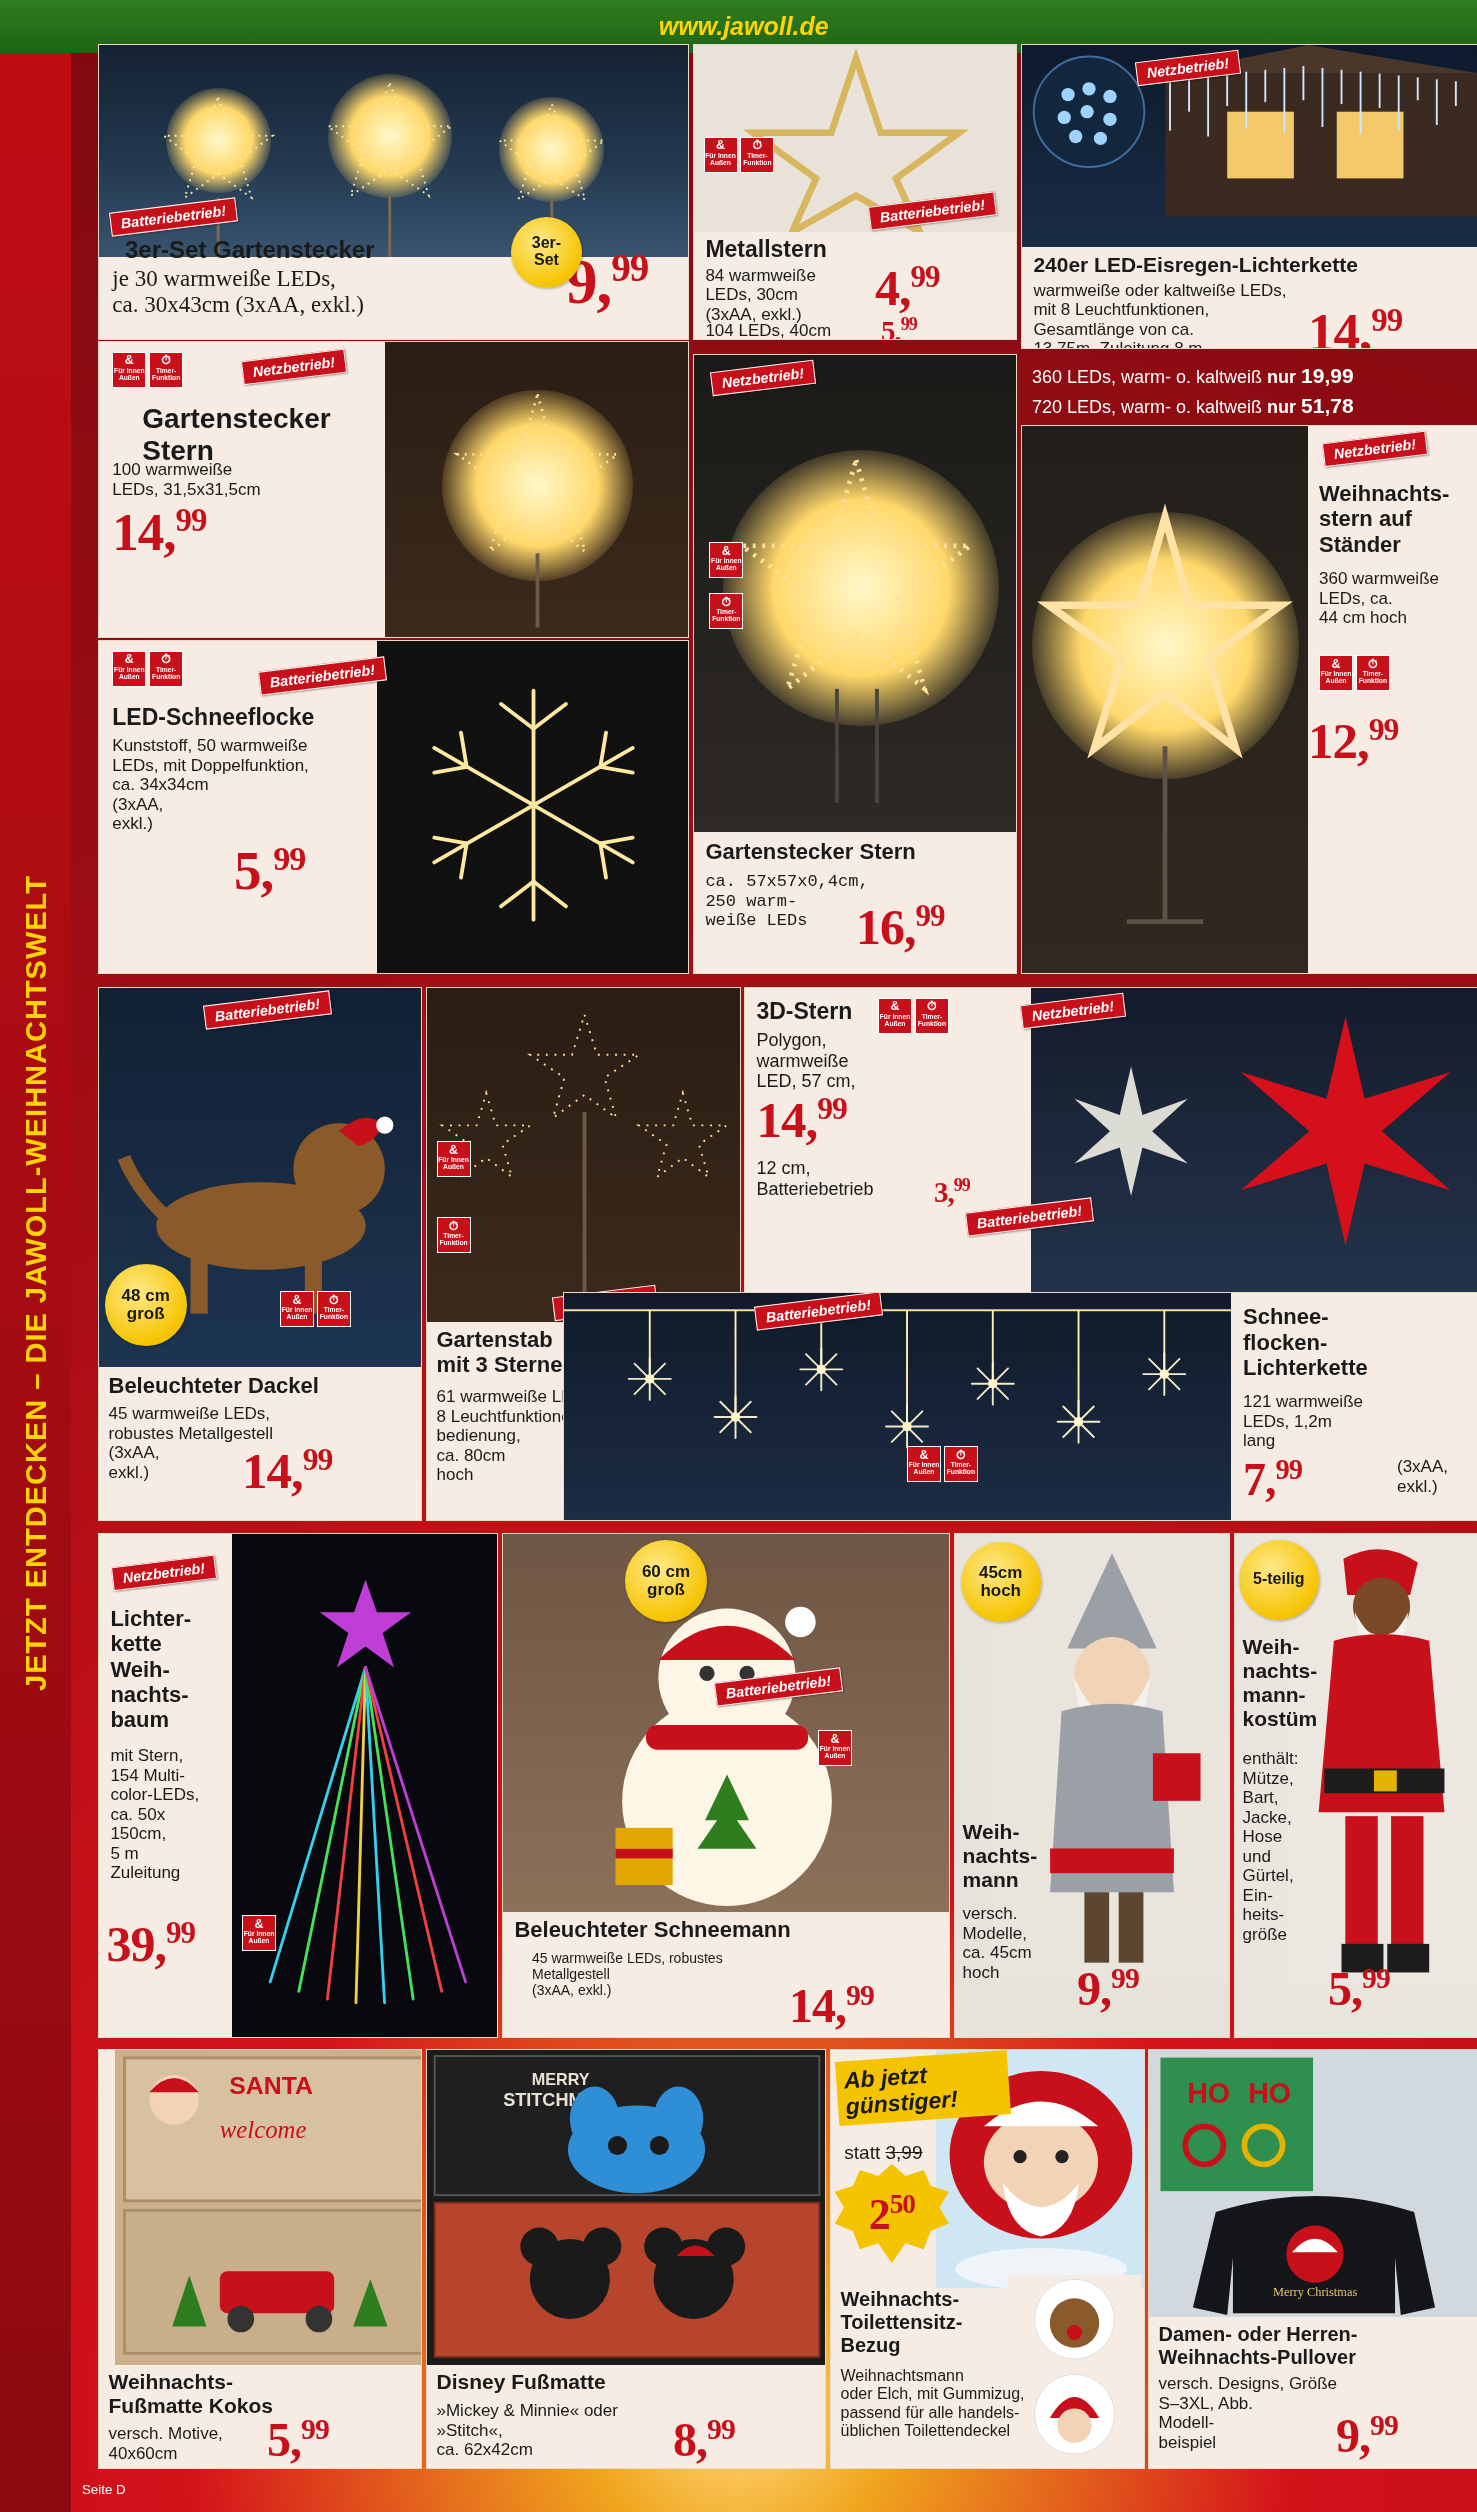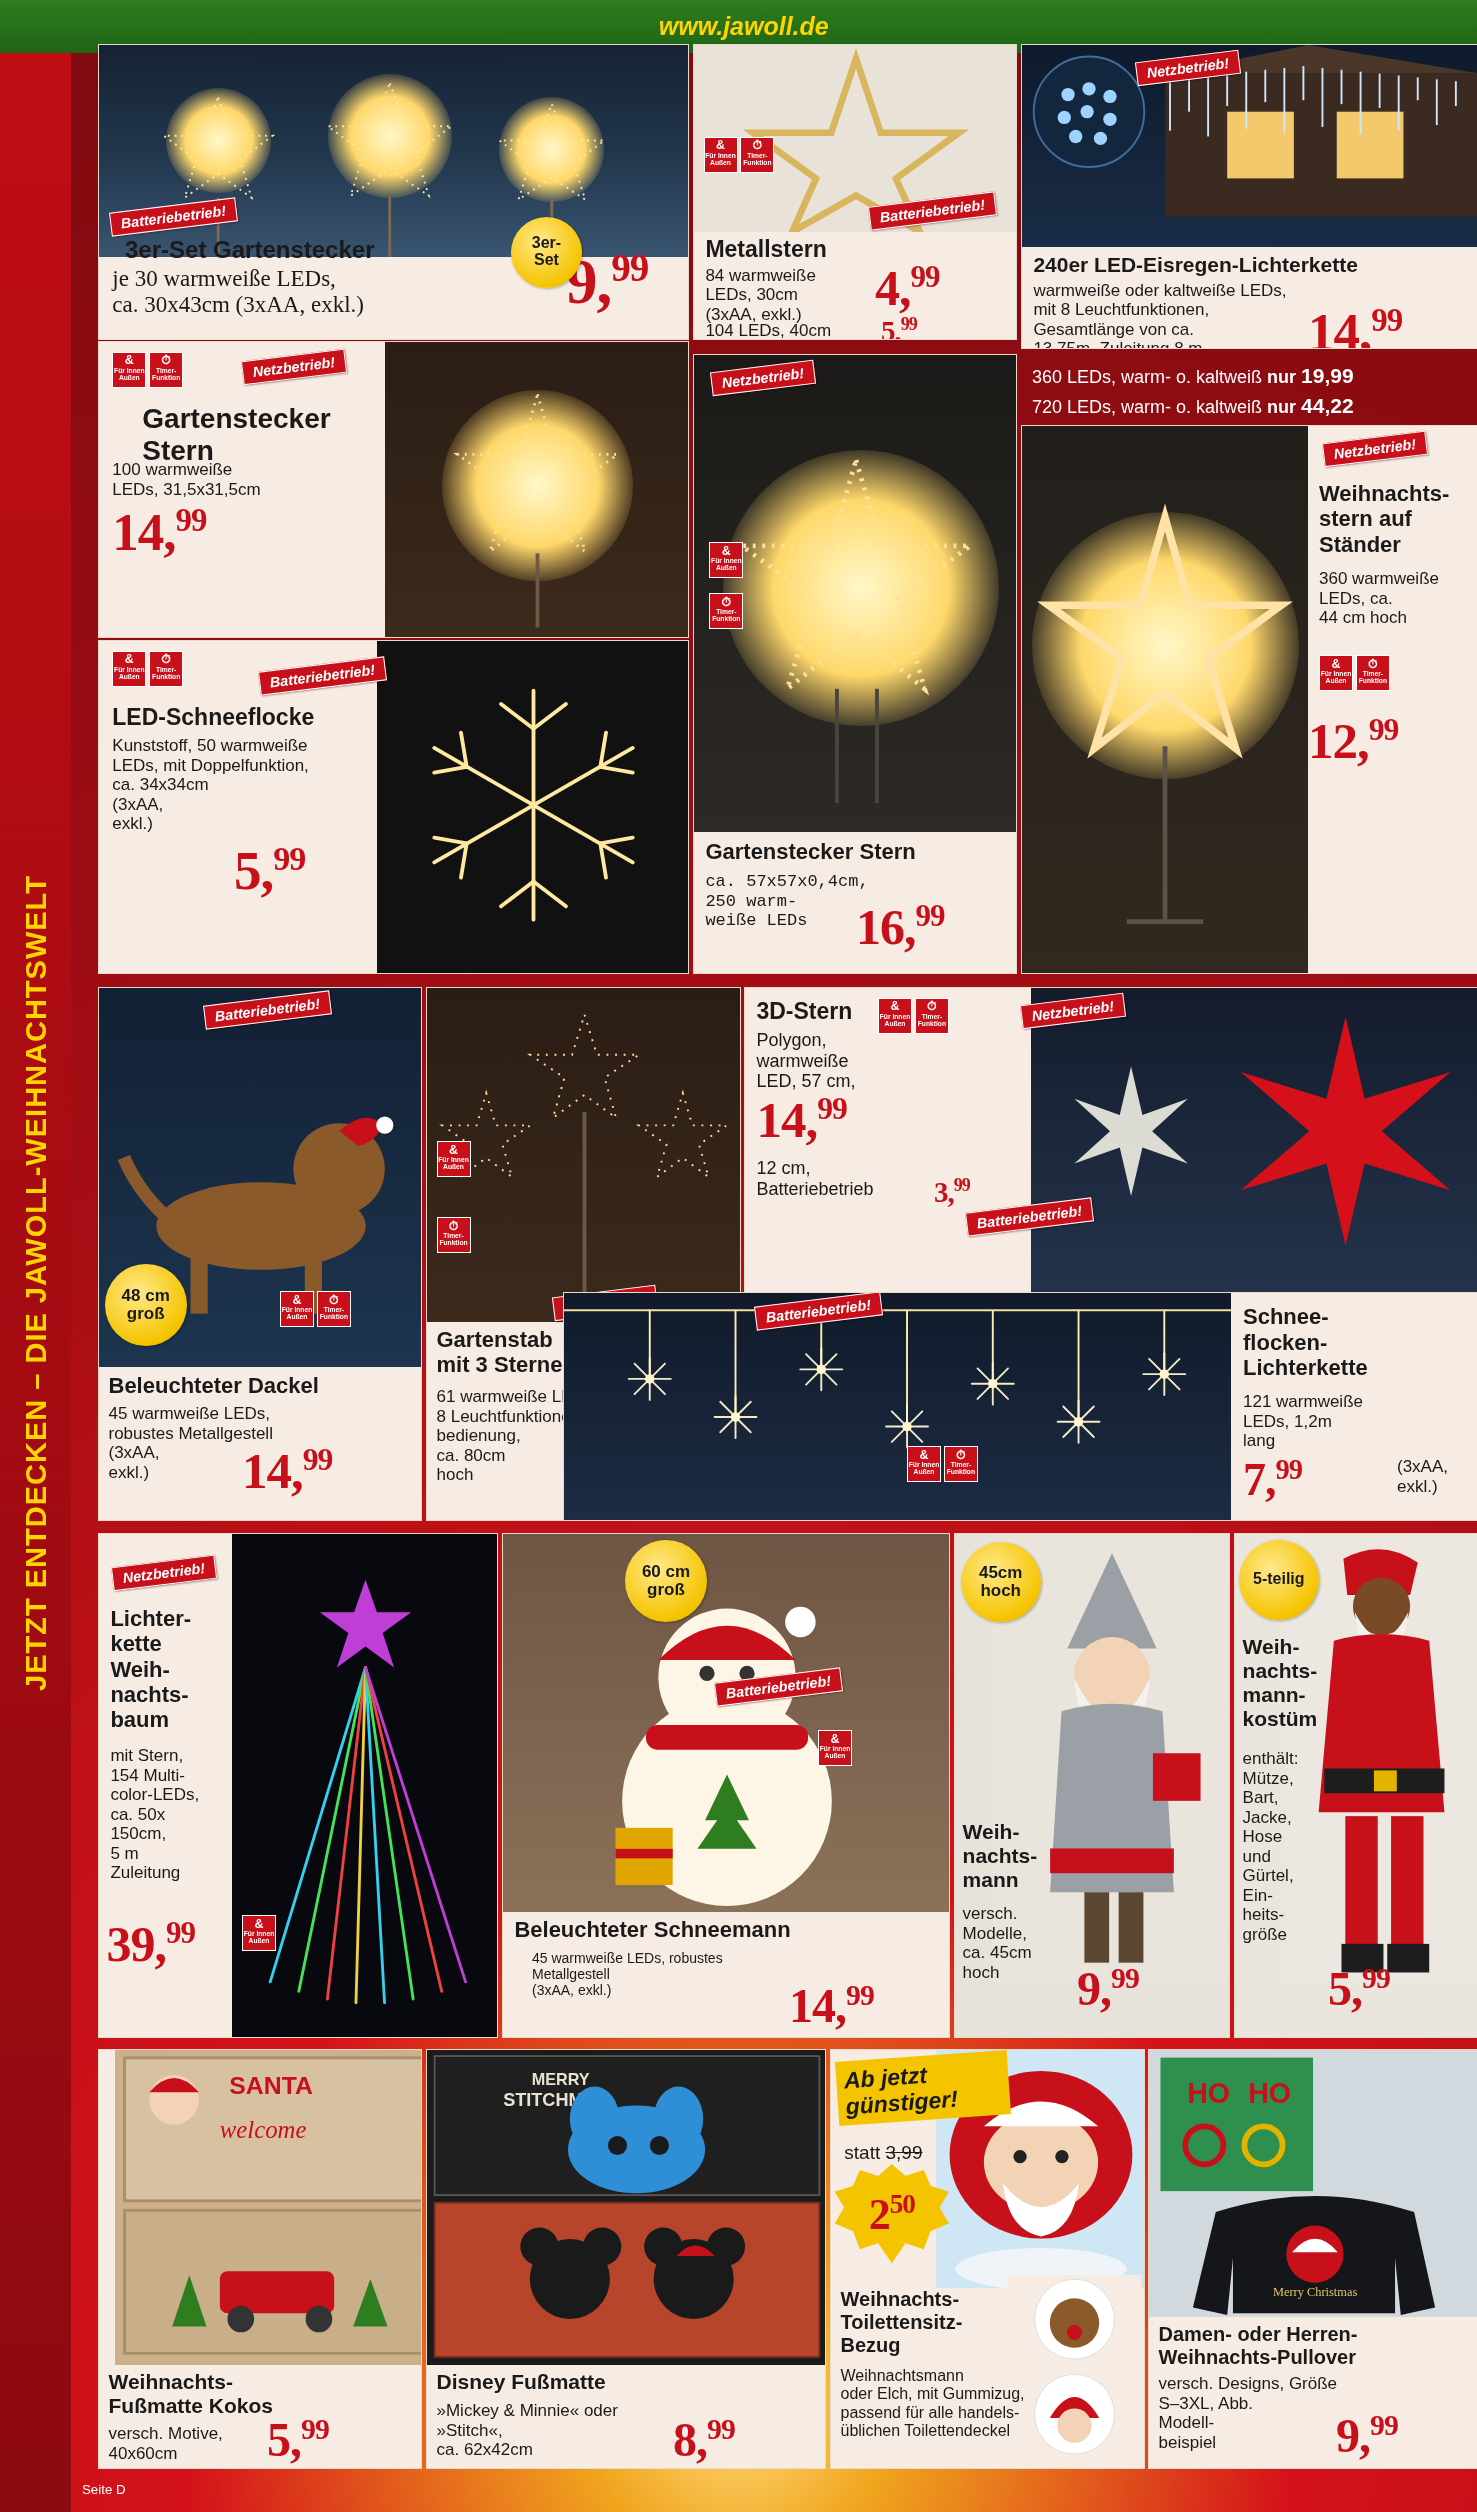--- a/index.html
+++ b/index.html
@@ -364,21 +364,21 @@
 Gesamtlänge von ca.
 13,75m, Zuleitung 8 m,
 ca. 9,6Watt</div>
       <div class="price" style="left:286px; top:257px; font-size:53px;">14,<span class="cent">99</span></div>
     </div>
 
     <div class="label" style="position:absolute; left:961px; top:311px; font-size:18px; color:#fff;">
       360 LEDs, warm- o. kaltweiß <b>nur</b> <b style="color:#fff; font-size:21px;">19,99</b>
     </div>
     <div class="label" style="position:absolute; left:961px; top:341px; font-size:18px; color:#fff;">
-      720 LEDs, warm- o. kaltweiß <b>nur</b> <b style="color:#fff; font-size:21px;">44,22</b>
+      720 LEDs, warm- o. kaltweiß <b>nur</b> <b style="color:#fff; font-size:21px;">51,78</b>
     </div>
 
     <div class="card" style="left:950px; top:372px; width:458px; height:549px;">
       <div class="photo" style="left:0; top:0; width:286px; height:549px; background:linear-gradient(180deg,#221f1b,#31291f);">
         <div class="snowstar" style="left:9.5px; top:86px; width:267px; height:267px;"></div>
         <svg width="286" height="549" style="position:absolute;left:0;top:0" viewBox="0 0 300 576">
           <polygon points="150,96 176,188 272,188 195,244 224,338 150,280 76,338 105,244 28,188 124,188" fill="none" stroke="#ffe2a5" stroke-width="8"></polygon>
           <line x1="150" y1="336" x2="150" y2="520" stroke="#5c5247" stroke-width="5"></line>
           <line x1="110" y1="520" x2="190" y2="520" stroke="#5c5247" stroke-width="5"></line>
         </svg>

